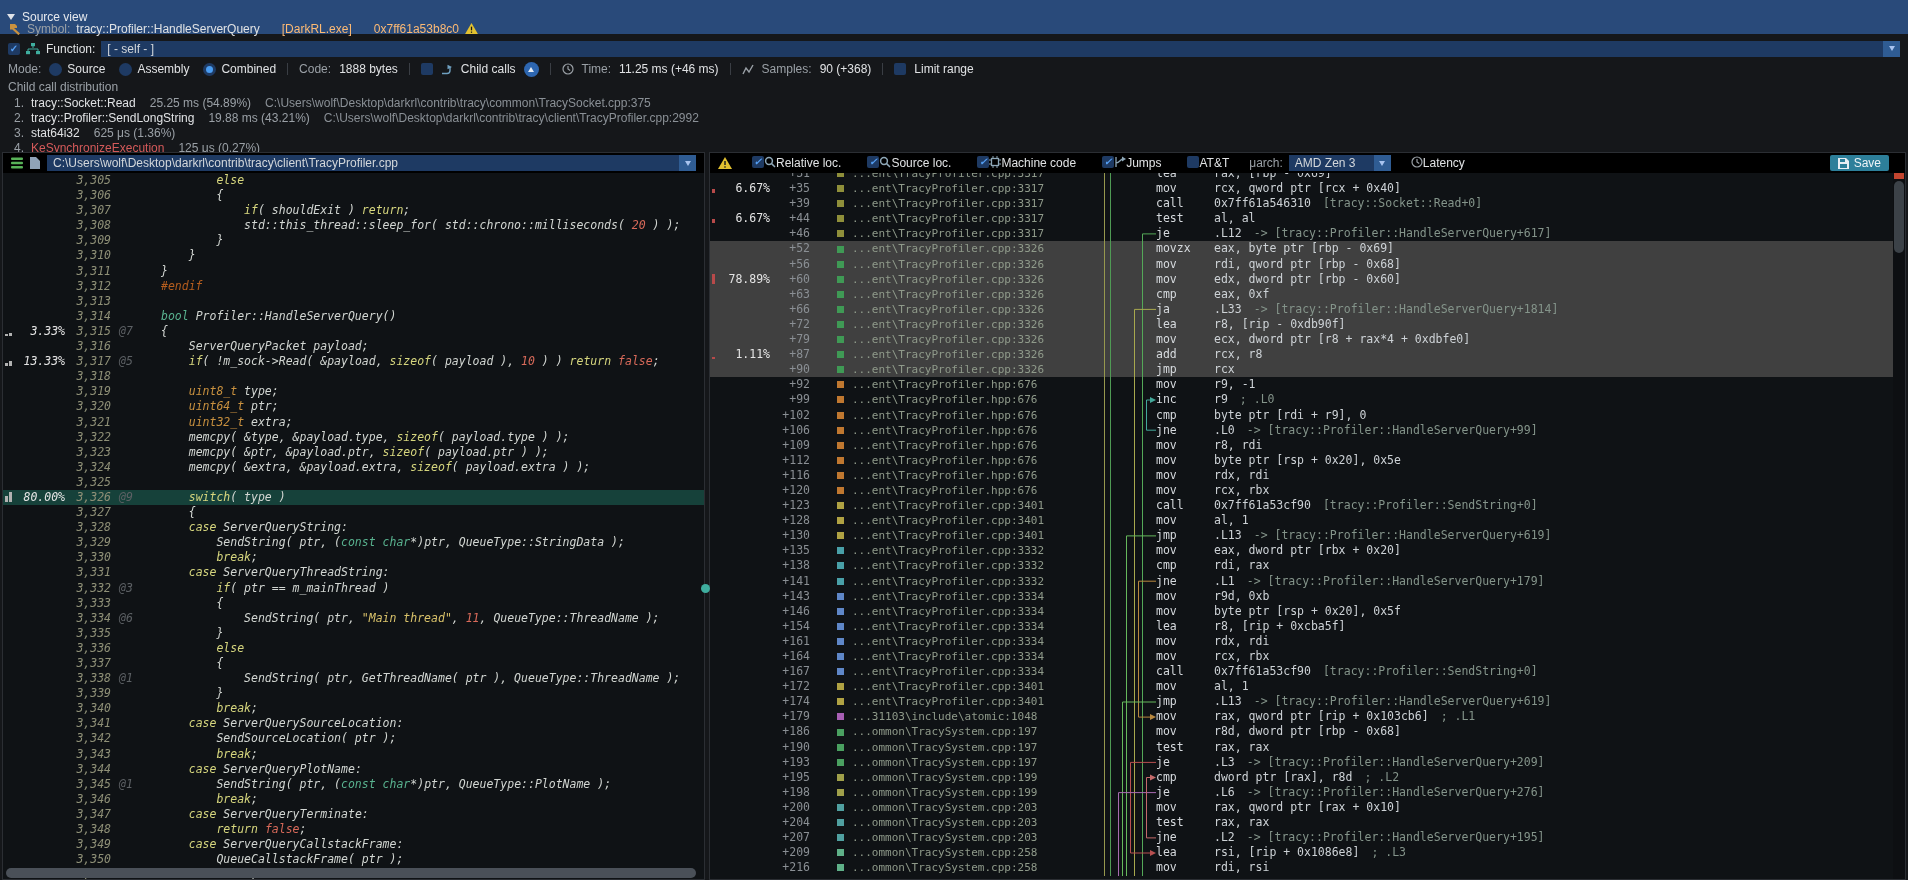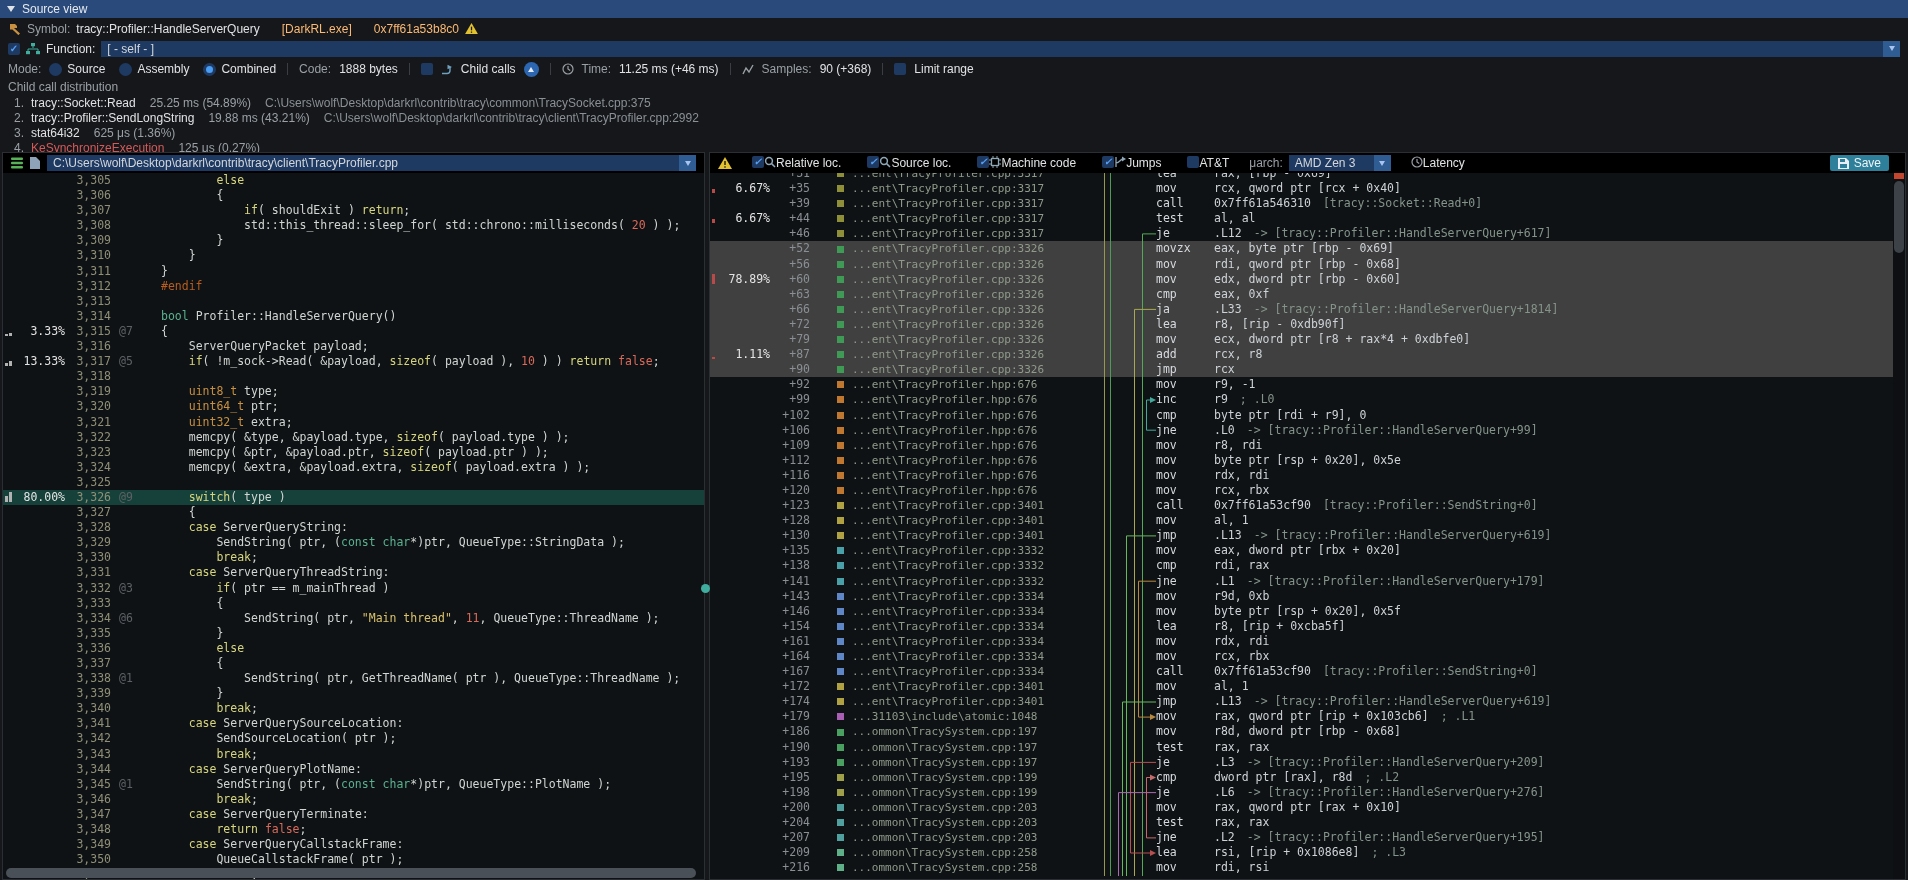--- a/index.html
+++ b/index.html
@@ -5,21 +5,21 @@
   html,body{margin:0;padding:0;background:#0b0c0d;}
   .root{position:relative;width:1908px;height:880px;background:#15171a;overflow:hidden;
         font-family:"Liberation Sans",sans-serif;font-size:12px;color:#dcdee0;}
   .icon{display:inline-flex;align-items:center;justify-content:center;flex:none;}
   .lbl{color:#9aa0a6;}
   .val{color:#e0e2e4;}
   .dim{color:#fdba74;margin-left:16px;}
   .grow{flex:1;}
   
   .titlebar{position:absolute;left:0;top:0;right:0;height:18px;background:#294a7a;
-            display:flex;align-items:center;gap:7px;padding:0 7px;}
+            display:flex;align-items:center;gap:7px;padding:8px 7px;}
   .tri-down{width:0;height:0;border-left:4px solid transparent;border-right:4px solid transparent;border-top:6px solid #dfe3e8;display:inline-block;}
   .tri-down.small{border-left-width:3.5px;border-right-width:3.5px;border-top-width:5px;border-top-color:#a9c4ef;}
   .tri-up{width:0;height:0;border-left:3.5px solid transparent;border-right:3.5px solid transparent;border-bottom:5px solid #e6ecf4;display:inline-block;}
   .title-text{color:#e6e9ee;}
   
   .bar{position:absolute;left:0;right:0;display:flex;align-items:center;gap:6px;padding:0 8px;}
   .symbol-row{top:19px;height:19px;}
   .function-row{top:39px;height:19px;}
   .mode-row{top:60px;height:18px;gap:8px;}
   .vsep{width:1px;height:12px;background:#3a3e44;display:inline-block;margin:0 3px;}
@@ -41,21 +41,21 @@
   .cc-name{margin-left:7px;}
   .cc-time{margin-left:14px;color:#9aa0a6;}
   .cc-path{margin-left:14px;color:#8a9096;}
   
   .panel{position:absolute;top:152px;bottom:0;background:#0f1215;border:1px solid #2b2e33;box-sizing:border-box;}
   .panel-left{left:2px;width:703px;}
   .panel-right{left:709px;right:2px;}
   .file-bar,.asm-toolbar{height:20px;display:flex;align-items:center;gap:7px;padding:0 8px;background:#000000;}
   .code-body{position:absolute;left:0;right:0;top:20px;bottom:0;overflow:hidden;
              font-family:"DejaVu Sans Mono",monospace;font-size:11.5px;line-height:15.1px;}
-  .src-row{display:flex;height:15.1px;align-items:flex-start;white-space:pre;}
+  .src-row{display:flex;height:15.1px;align-items:flex-start;white-space:pre;font-style:italic;}
   .src-row.hl{background:#16413a;}
   .bar-col{width:10px;height:100%;display:flex;align-items:flex-end;gap:1px;padding:0 0 3px 2px;box-sizing:border-box;flex:none;}
   .mini-bar{display:block;width:3px;background:#b2b2b2;}
   .mini-bar.red{background:#b84a4a;}
   .src-pct{width:52px;text-align:right;color:#e4e4e4;flex:none;}
   .src-num{width:46px;text-align:right;color:#8f9077;flex:none;}
   .src-addr{width:24px;margin-left:8px;color:#5d6165;flex:none;}
   .src-code{margin-left:18px;}
   .tk-w{color:#d2d6d2;} .tk-d{color:#d2d6d2;} .tk-k{color:#d6d67e;} .tk-t{color:#59b28f;}
   .tk-s{color:#c9913f;} .tk-n{color:#d96a5a;} .tk-str{color:#d9c26a;} .tk-pp{color:#b75e1e;}

